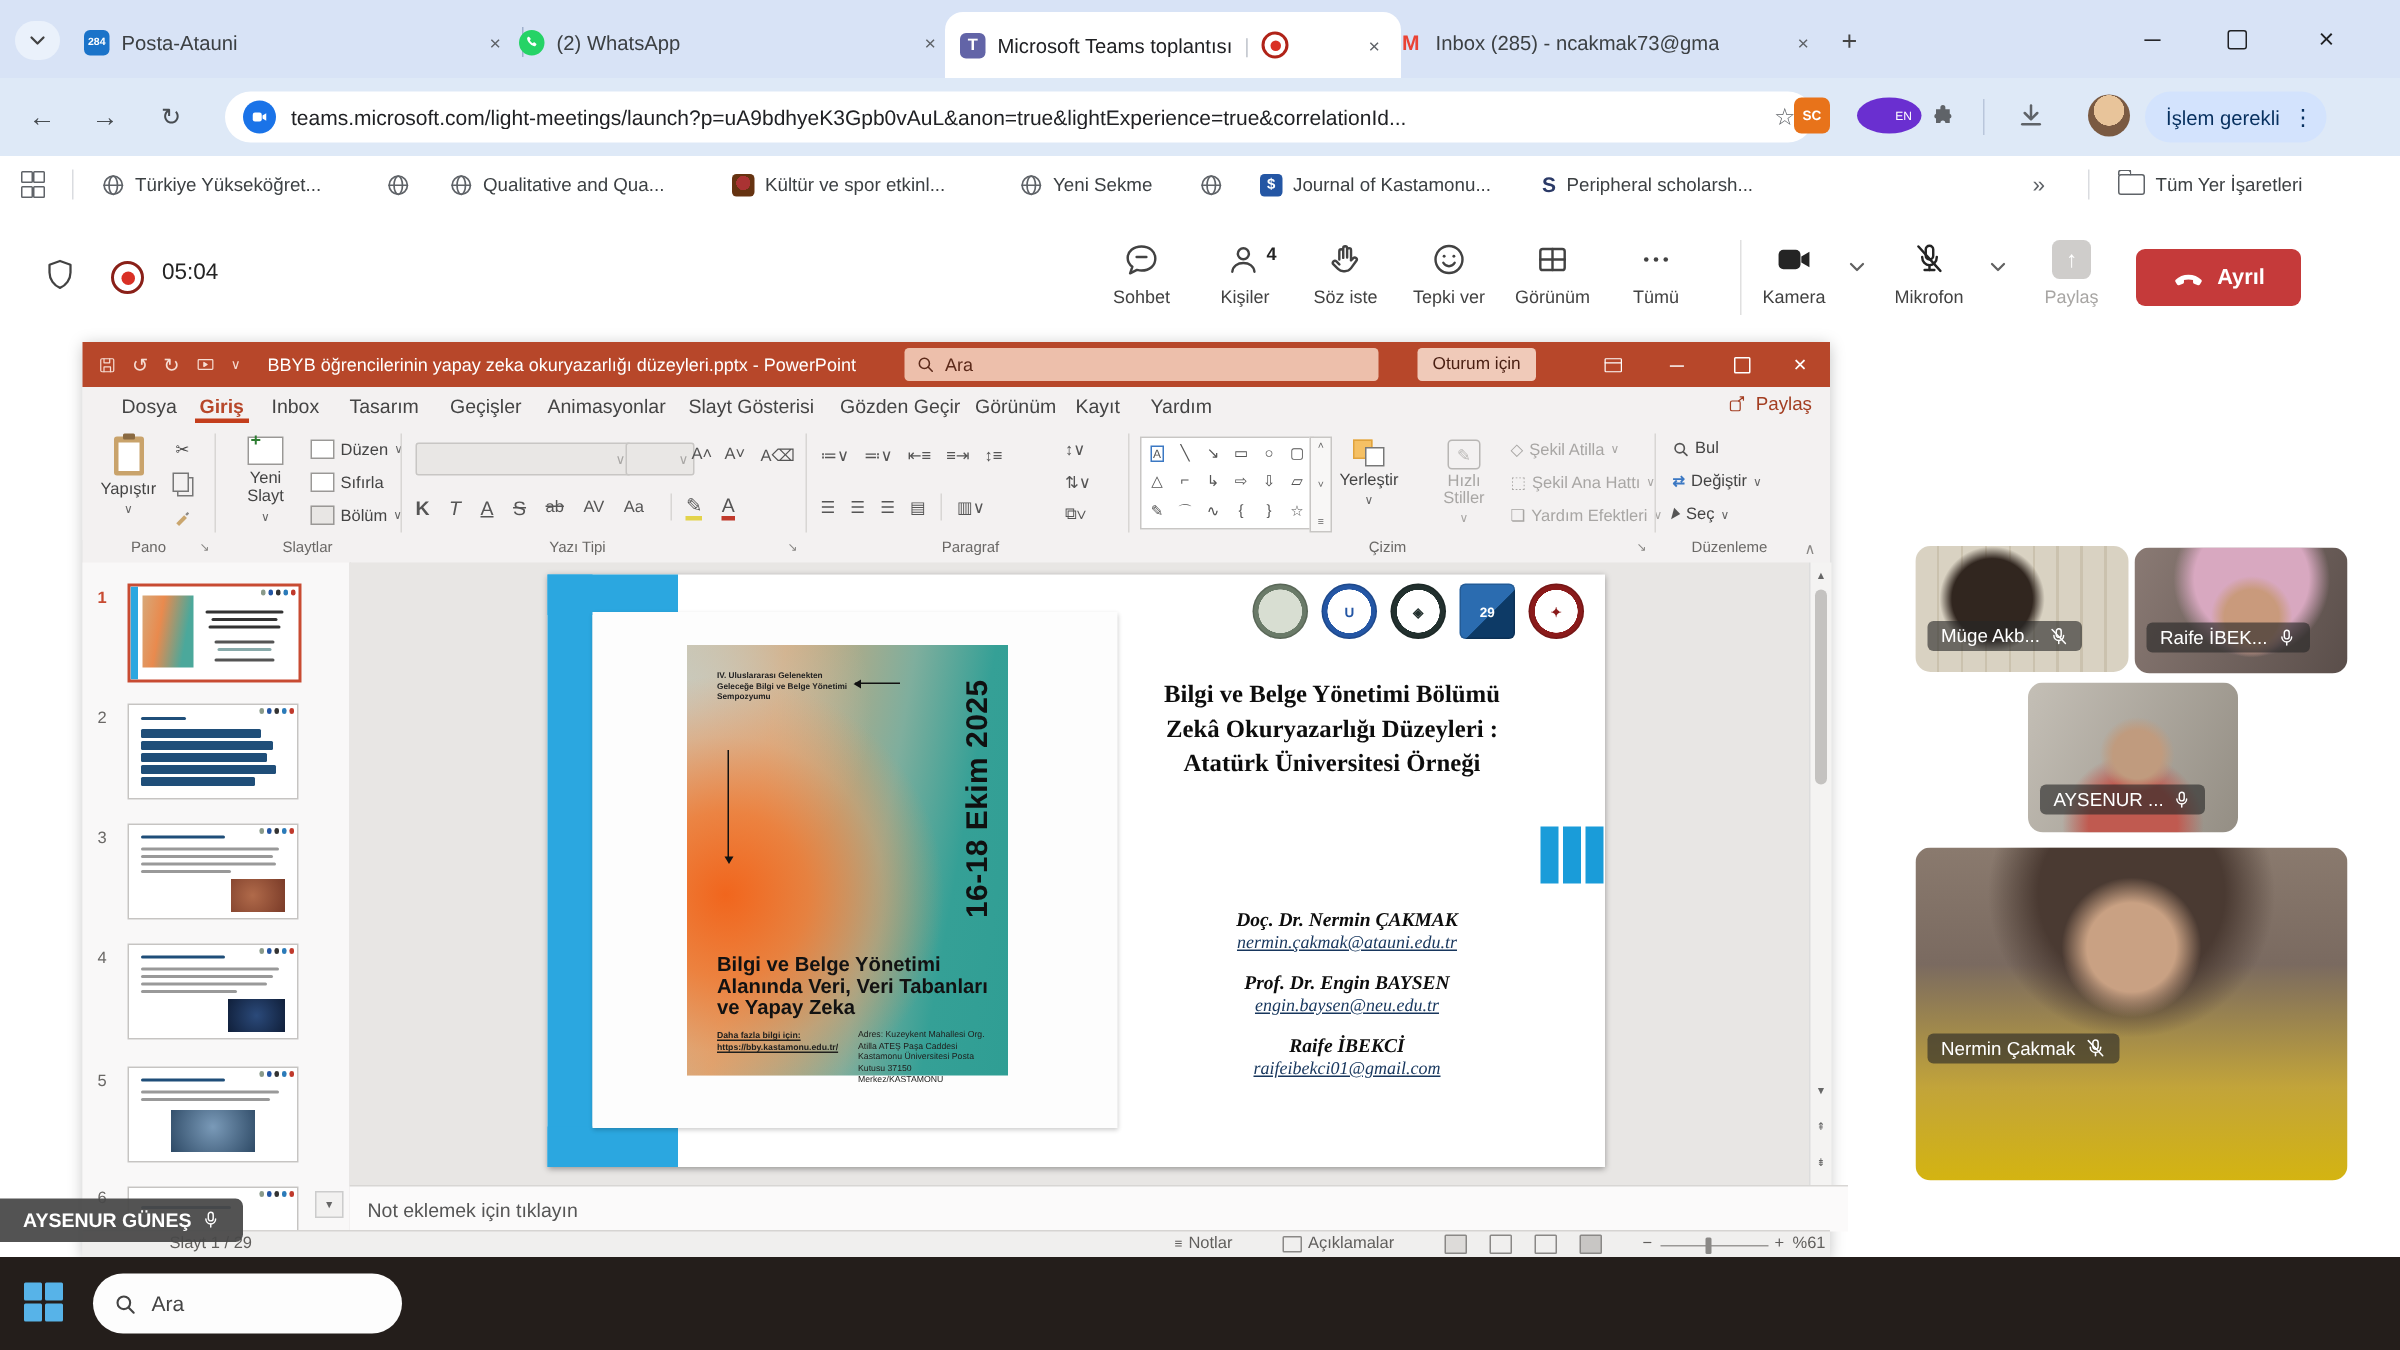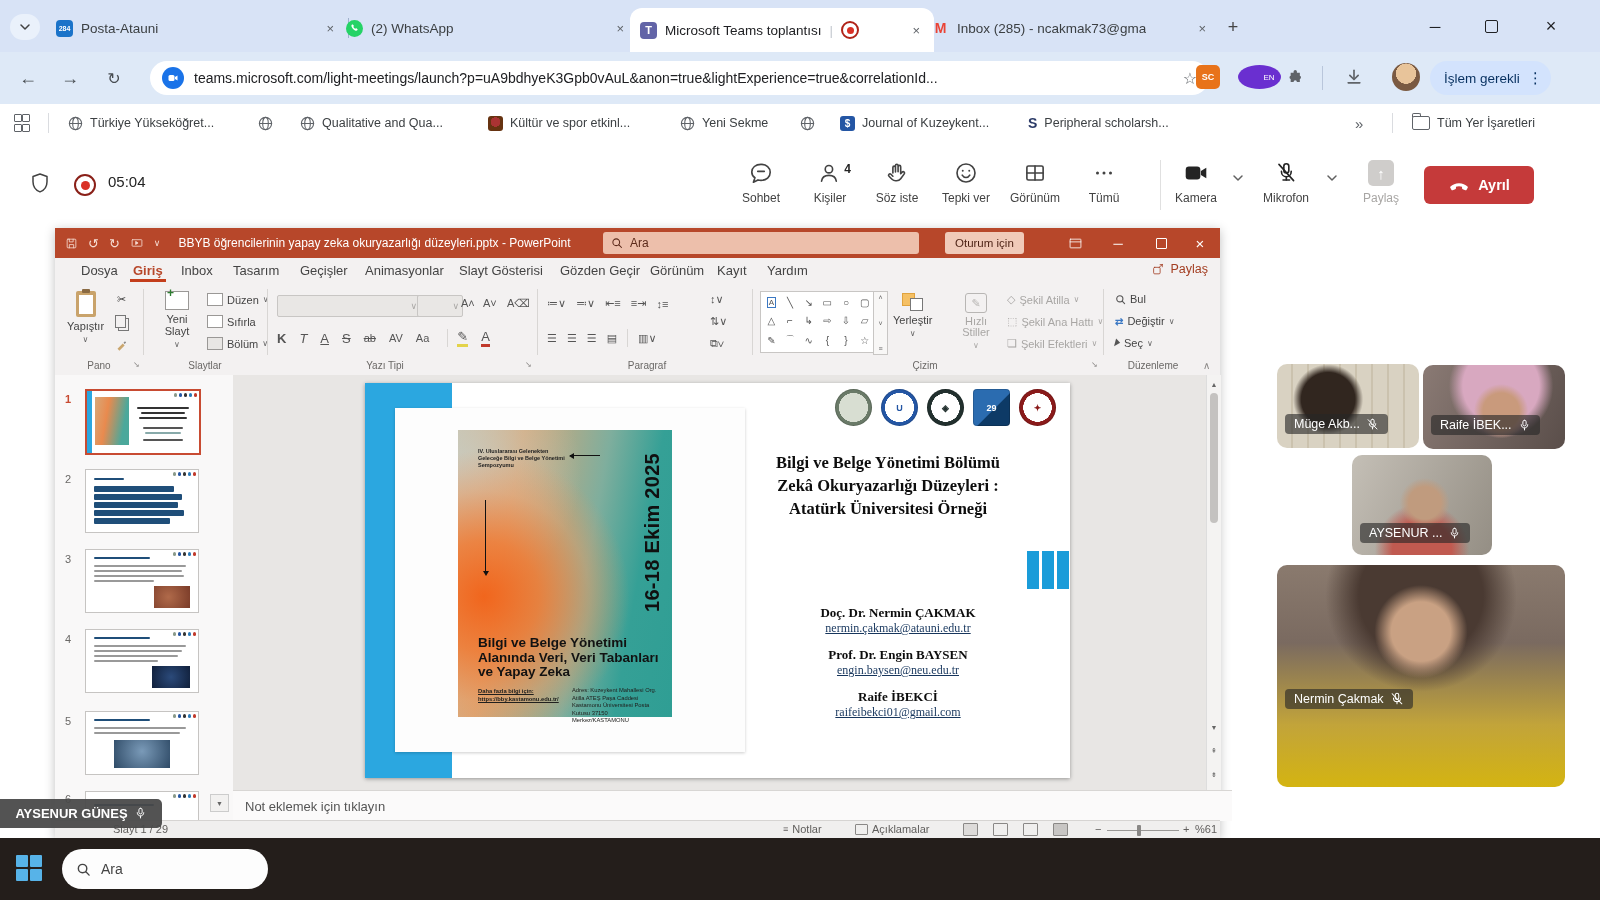--- a/index.html
+++ b/index.html
@@ -149,21 +149,21 @@
   .pinfo{position:absolute;left:20px;top:257px;width:88px;font-size:5.8px;line-height:8px;color:#20201e;font-weight:bold;text-decoration:underline;}
   .paddr{position:absolute;left:114px;top:257px;width:92px;font-size:5.8px;line-height:7.5px;color:#20201e;}
   .logos{position:absolute;left:470px;top:6px;display:flex;gap:9px;}
   .logo{width:37px;height:37px;border-radius:50%;display:flex;align-items:center;justify-content:center;
         font-size:9px;font-weight:bold;color:#fff;box-shadow:0 0 0 1px rgba(0,0,0,.15) inset;}
   .stitle{position:absolute;left:390px;top:68px;width:266px;text-align:center;
           font-family:"Liberation Serif",serif;font-weight:bold;font-size:16.5px;line-height:23px;color:#0d0d0d;}
   .bars3{position:absolute;left:662px;top:168px;display:flex;gap:3px;}
   .bars3 i{width:12px;height:38px;background:#1a9cd9;}
   .authors{position:absolute;left:398px;top:222px;width:270px;text-align:center;font-family:"Liberation Serif",serif;}
-  .auth{margin-bottom:11px;}
+  .auth{margin-bottom:11px;font-style:italic;}
   .aname{font-size:13px;font-weight:bold;color:#0d0d0d;}
   .amail{font-size:12px;color:#17365d;text-decoration:underline;}
 
   
   .notes{position:absolute;left:178px;top:562px;width:987px;height:30px;background:#fbfafa;border-top:1px solid #d8d6d4;
          display:flex;align-items:center;padding-left:12px;font-size:13px;color:#555;}
   .splitbox{position:absolute;left:155px;top:566px;width:17px;height:16px;background:#f2f1f0;border:1px solid #ccc;
             font-size:7px;color:#666;display:flex;align-items:center;justify-content:center;}
   .statusbar{position:absolute;left:0;top:592px;width:1165px;height:18px;background:#f0efee;border-top:1px solid #d6d4d2;
              font-size:11px;color:#605e5c;}
@@ -320,21 +320,21 @@
     </div>
     <div class="bm" style="left:800px">
       <svg width="15" height="15" viewBox="0 0 16 16" class="ico" style="stroke:#5f6368;stroke-width:1.2">
           <circle cx="8" cy="8" r="6.5"></circle>
           <ellipse cx="8" cy="8" rx="3" ry="6.5"></ellipse>
           <line x1="1.5" y1="8" x2="14.5" y2="8"></line>
         </svg>
     </div>
     <div class="bm" style="left:840px">
       <span class="sqS">$</span>
-      <span>Journal of Kuzeykent...</span>
+      <span>Journal of Kastamonu...</span>
     </div>
     <div class="bm" style="left:1028px">
       <span class="plainS">S</span>
       <span>Peripheral scholarsh...</span>
     </div>
     <div class="bm" style="left:1355px;font-size:15px;color:#5f6368">»</div>
     <div class="bmsep" style="left:1392px"></div>
     <div class="bm" style="left:1412px">
       <span class="folder-ic"></span>
       <span>Tüm Yer İşaretleri</span>
@@ -629,21 +629,21 @@
           <span>Şekil Atilla</span>
           <span style="font-size:8px">∨</span>
       </div>
       <div class="smallrow gray" style="left:952px;top:30px">
         <span>⬚</span>
           <span>Şekil Ana Hattı</span>
           <span style="font-size:8px">∨</span>
       </div>
       <div class="smallrow gray" style="left:952px;top:52px">
         <span>❏</span>
-          <span>Şekil Efektleri</span>
+          <span>Yardım Efektleri</span>
           <span style="font-size:8px">∨</span>
       </div>
       <div class="grpsep" style="left:1048px"></div>
 
       <div class="smallrow" style="left:1060px;top:8px">
         <svg width="11" height="11" viewBox="0 0 16 16" class="ico" style="stroke:#555;stroke-width:1.6">
             <circle cx="7" cy="7" r="4.5"></circle>
             <line x1="10.5" y1="10.5" x2="14" y2="14"></line>
           </svg>
         <span>Bul</span>

